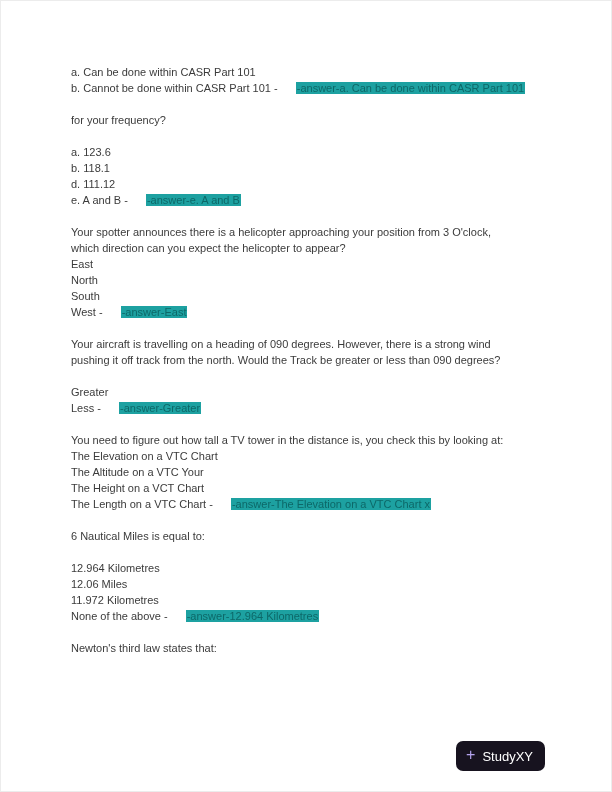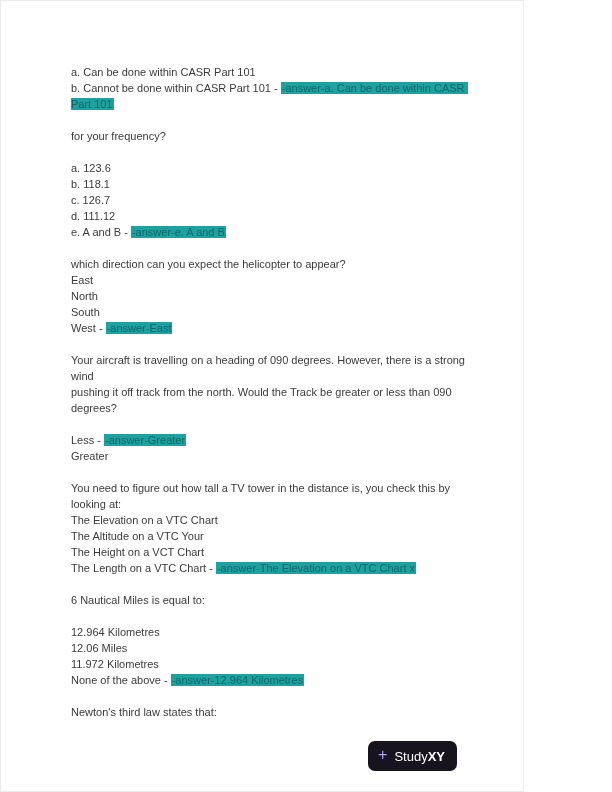--- a/index.html
+++ b/index.html
@@ -2,21 +2,21 @@
 <html style="--text: #3b3b3b; --highlight-bg: #1da1a1; --highlight-text: #0d6868; --badge-bg: #17131f; --badge-plus: #b4a3ee;"><head>
 <meta charset="utf-8">
 <style>
   html, body {
     margin: 0;
     padding: 0;
     background: #ffffff;
   }
   .page {
     position: relative;
-    width: 524px;
+    width: 612px;
     height: 792px;
     background: #ffffff;
     border: 1px solid #ececec;
     box-sizing: border-box;
     overflow: hidden;
     font-family: "Liberation Sans", sans-serif;
     font-size: 11px;
     color: var(--text, #3b3b3b);
   }
   .content {
@@ -29,20 +29,21 @@
     margin-bottom: 16px;
   }
   .line {
     line-height: 16px;
     white-space: pre-wrap;
   }
   .answer {
     background: var(--highlight-bg, #1da1a1);
     color: var(--highlight-text, #0d6868);
     padding: 0 1px;
+    margin-left: 15px;
   }
   .badge {
     position: absolute;
     right: 66px;
     bottom: 20px;
     background: var(--badge-bg, #17131f);
     color: #ffffff;
     border-radius: 7px;
     padding: 7px 12px 7px 10px;
     display: flex;
@@ -52,56 +53,56 @@
     line-height: 1;
   }
   .plus {
     color: var(--badge-plus, #b4a3ee);
     font-size: 16px;
     font-weight: 400;
     line-height: 1;
     transform: translateY(-1px);
   }
   .brand-xy {
-    font-weight: bold;
+    font-weight: normal;
   }
 </style>
 </head>
 <body>
 
 <div class="page">
   <div class="content" id="doc-content">
       <div class="block">
         <div class="line"><span>a. Can be done within CASR Part 101</span></div>
         <div class="line"><span>b. Cannot be done within CASR Part 101 - </span><span class="answer">-answer-a. Can be done within CASR Part 101</span></div>
       </div>
       <div class="block">
         <div class="line"><span>for your frequency?</span></div>
       </div>
       <div class="block">
         <div class="line"><span>a. 123.6</span></div>
         <div class="line"><span>b. 118.1</span></div>
-        <div class="line"><span>c. 126.7</span></div>
         <div class="line"><span>d. 111.12</span></div>
         <div class="line"><span>e. A and B - </span><span class="answer">-answer-e. A and B</span></div>
       </div>
       <div class="block">
+        <div class="line"><span>Your spotter announces there is a helicopter approaching your position from 3 O'clock,</span></div>
         <div class="line"><span>which direction can you expect the helicopter to appear?</span></div>
         <div class="line"><span>East</span></div>
         <div class="line"><span>North</span></div>
         <div class="line"><span>South</span></div>
         <div class="line"><span>West - </span><span class="answer">-answer-East</span></div>
       </div>
       <div class="block">
         <div class="line"><span>Your aircraft is travelling on a heading of 090 degrees. However, there is a strong wind</span></div>
         <div class="line"><span>pushing it off track from the north. Would the Track be greater or less than 090 degrees?</span></div>
       </div>
       <div class="block">
+        <div class="line"><span>Greater</span></div>
         <div class="line"><span>Less - </span><span class="answer">-answer-Greater</span></div>
-        <div class="line"><span>Greater</span></div>
       </div>
       <div class="block">
         <div class="line"><span>You need to figure out how tall a TV tower in the distance is, you check this by looking at:</span></div>
         <div class="line"><span>The Elevation on a VTC Chart</span></div>
         <div class="line"><span>The Altitude on a VTC Your</span></div>
         <div class="line"><span>The Height on a VCT Chart</span></div>
         <div class="line"><span>The Length on a VTC Chart - </span><span class="answer">-answer-The Elevation on a VTC Chart x</span></div>
       </div>
       <div class="block">
         <div class="line"><span>6 Nautical Miles is equal to:</span></div>

